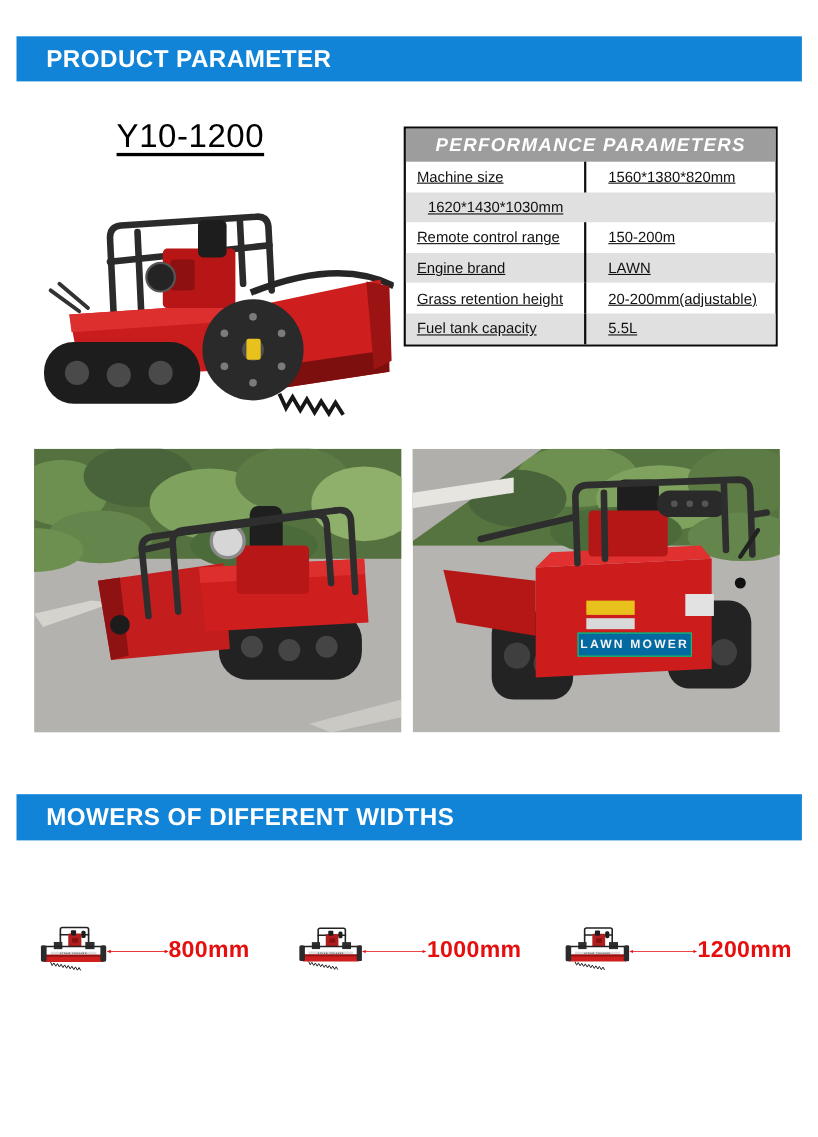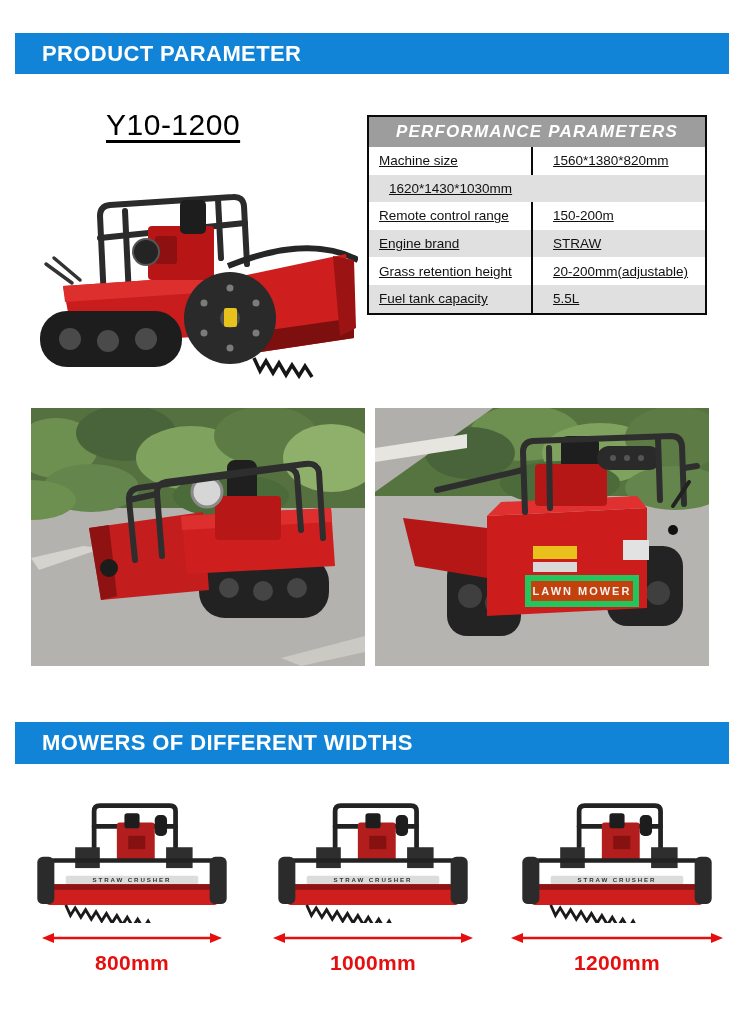--- a/index.html
+++ b/index.html
@@ -32,25 +32,25 @@
   .spec-rows .spec-row:nth-child(even){background:#e0e0e0;}
   .spec-row .cell{display:flex;align-items:center;box-sizing:border-box;text-decoration:underline;}
   .spec-row .label{width:164px;padding-left:10px;border-right:2px solid #0a0a0a;}
   .spec-row .value{flex:1;padding-left:20px;}
   .hero{position:absolute;left:28px;top:168px;width:330px;height:230px;}
   .photo{position:absolute;top:408px;width:334px;height:258px;overflow:hidden;}
   .photo.left{left:31px;}
   .photo.right{left:375px;}
   .plate{
     position:absolute;left:150px;top:167px;width:102px;height:20px;
-    background:#c2410c;border:6px solid #22c55e;color:#f2f2f2;
+    background:#0369a1;border:1px solid #22c55e;color:#f2f2f2;
     font-size:11px;font-weight:bold;letter-spacing:2px;
     display:flex;align-items:center;justify-content:center;
   }
-  .variant{position:absolute;top:798px;display:flex;flex-direction:column;align-items:center;}
+  .variant{position:absolute;top:798px;display:flex;flex-direction:row;align-items:center;}
   .variant.v1{left:37px;width:190px;}
   .variant.v2{left:272px;width:202px;}
   .variant.v3{left:514px;width:206px;}
   .variant .arrow{margin-top:8px;}
   .variant .wlabel{
     margin-top:6px;color:#e60f0f;font-size:21px;font-weight:bold;letter-spacing:0.3px;
   }
 </style>
 </head>
 <body>
@@ -70,21 +70,21 @@
     </div>
     <div class="spec-row">
       <div class="cell value">1620*1430*1030mm</div>
     </div>
     <div class="spec-row">
       <div class="cell label">Remote control range</div>
       <div class="cell value">150-200m</div>
     </div>
     <div class="spec-row">
       <div class="cell label">Engine brand</div>
-      <div class="cell value">STRAW</div>
+      <div class="cell value">LAWN</div>
     </div>
     <div class="spec-row">
       <div class="cell label">Grass retention height</div>
       <div class="cell value">20-200mm(adjustable)</div>
     </div>
     <div class="spec-row">
       <div class="cell label">Fuel tank capacity</div>
       <div class="cell value">5.5L</div>
     </div>
   </div>

